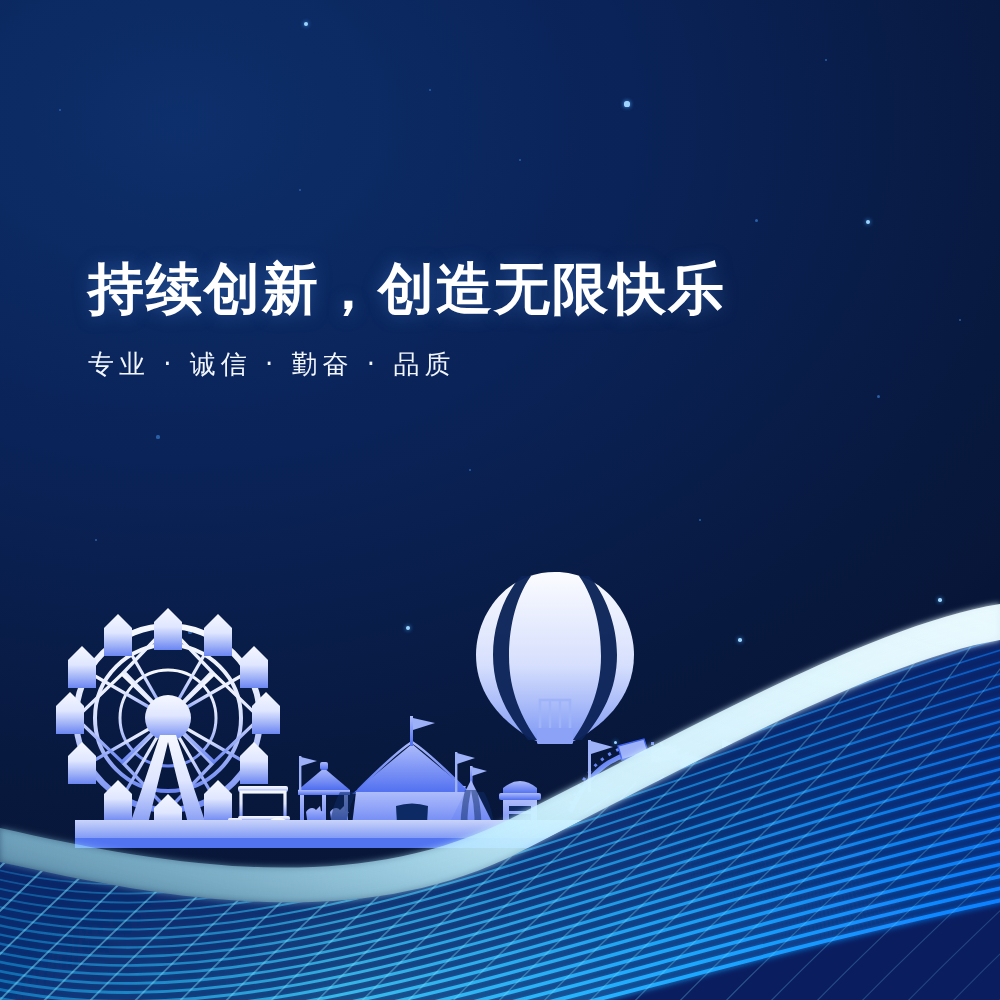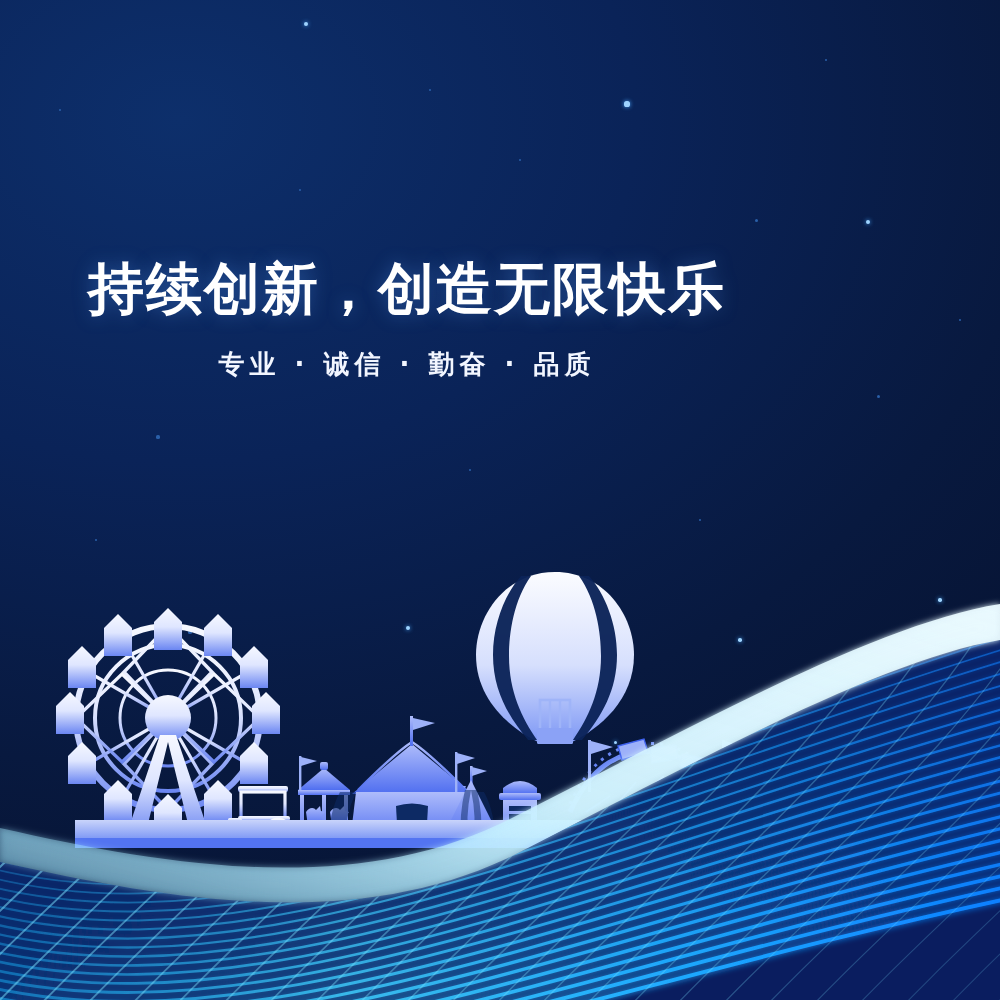--- a/index.html
+++ b/index.html
@@ -8,21 +8,20 @@
     width:1000px; height:1000px; overflow:hidden;
     background:#061533;
     font-family:"DejaVu Sans","Liberation Sans",sans-serif;
   }
   #stage{
     position:relative;
     width:1000px; height:1000px;
     overflow:hidden;
     background:
       radial-gradient(120% 90% at 18% 12%, #0d2f6b 0%, #0a2358 38%, #08193f 72%, #061230 100%);
-    text-align: center;
   }
   
   .stars{ position:absolute; inset:0; pointer-events:none; }
   .star{
     position:absolute; border-radius:50%;
     background:#64b6ff;
   }
   .star.dim{ background:#2a5fa8; }
   .star.bright{ background:#9fd4ff; box-shadow:0 0 4px #4aa8ff; }
 
@@ -36,21 +35,21 @@
     font-weight:bold;
     color:#ffffff;
     letter-spacing:2px;
     line-height:1.12;
     white-space:nowrap;
     text-shadow:0 0 18px rgba(90,160,255,.35);
   }
   .subline{
     margin-top:26px;
     font-size:26px;
-    font-weight:bold;
+    font-weight:normal;
     color:#f2f6ff;
     letter-spacing:5px;
     white-space:nowrap;
   }
 
   
   .layer{ position:absolute; left:0; top:0; width:1000px; height:1000px; }
   #skylineLayer{ z-index:12; }
   #waveLayer{ z-index:20; }
 </style>

